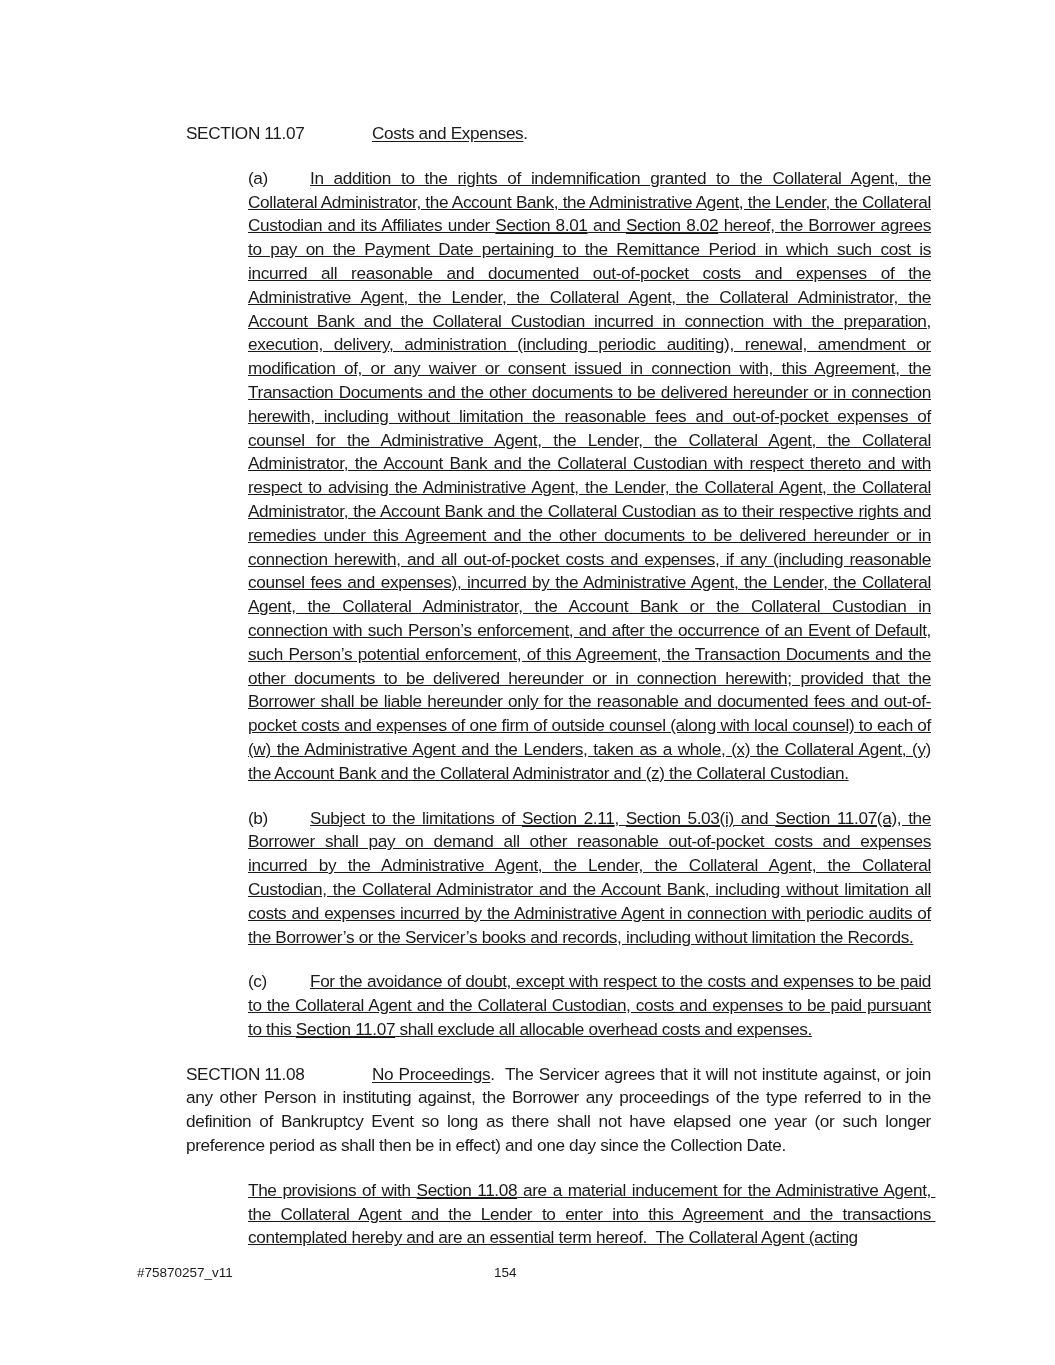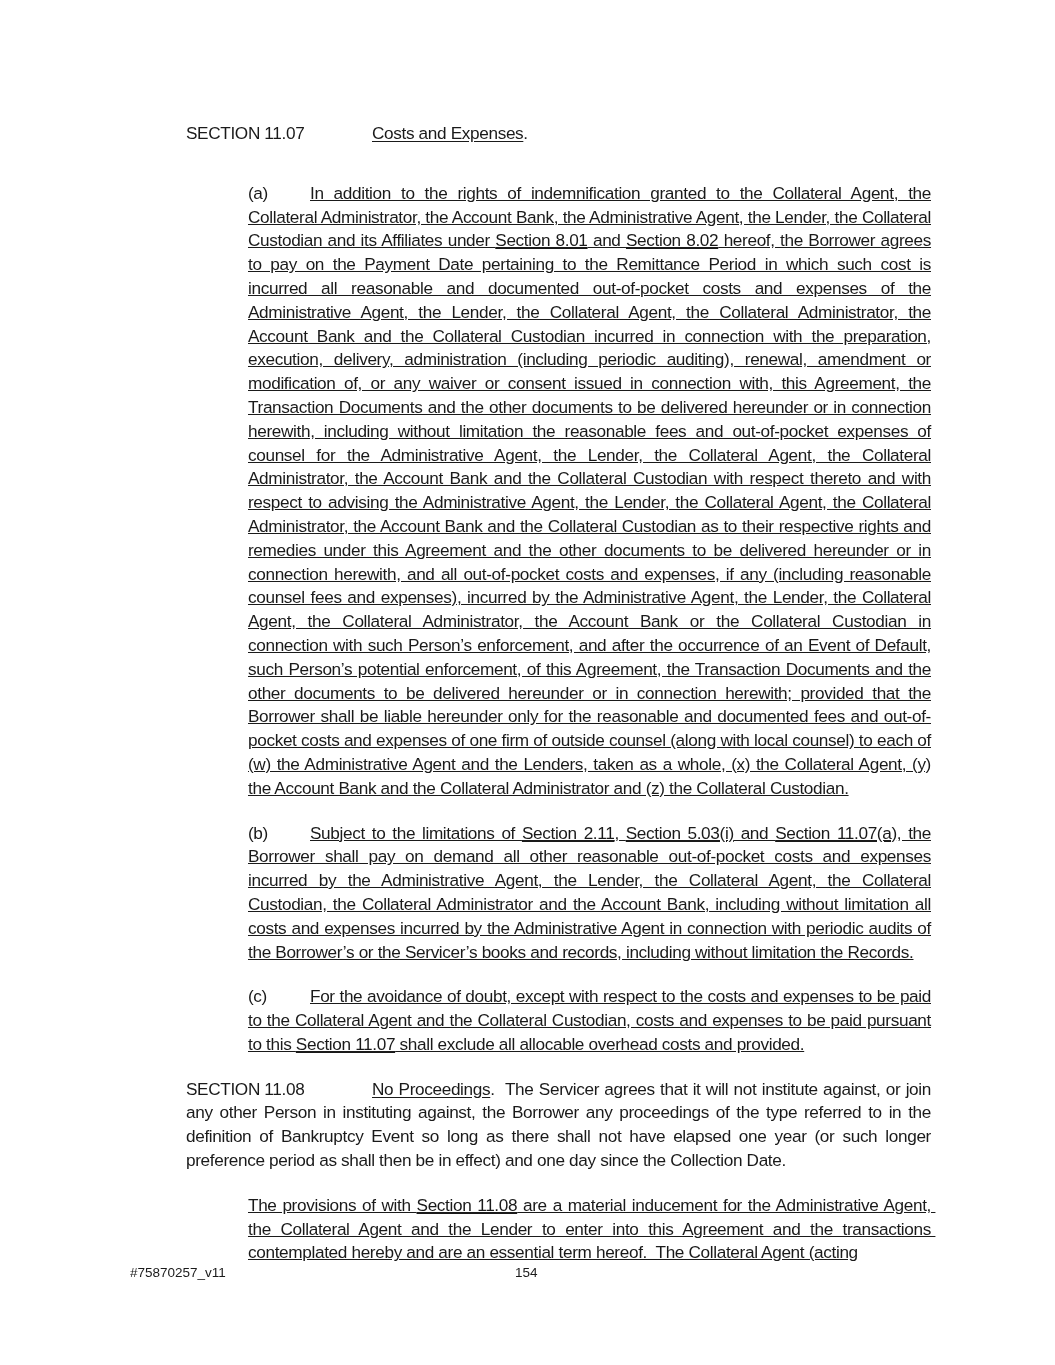--- a/index.html
+++ b/index.html
@@ -4,45 +4,45 @@
 <style>
   html, body { margin: 0; padding: 0; background: #ffffff; }
   body { width: 1055px; height: 1365px; position: relative; overflow: hidden; }
   .page {
     position: absolute; left: 124px; top: 122px; width: 807px;
     font-family: "Liberation Sans", sans-serif;
     font-size: 17.2px; line-height: 23.8px; color: #1a1a1a;
     letter-spacing: -0.35px;
   }
   p { margin: 0 0 21px 0; text-align: justify; }
-  .heading { margin-bottom: 36px; }
+  .heading { margin-bottom: 21px; }
   .indent1 { padding-left: 62px; }
   .indent2 { padding-left: 124px; text-decoration: underline; }
   .tab { display: inline-block; }
   .sec-num { display: inline-block; width: 186px; }
   .u { text-decoration: underline; text-underline-offset: 2px; }
   .footer {
     position: absolute; top: 1265px; left: 124px; width: 807px;
     font-family: "Liberation Sans", sans-serif; font-size: 13.5px; color: #1a1a1a;
   }
-  .footer .docid { position: absolute; left: 6px; }
-  .footer .pnum { position: absolute; left: 391px; }
+  .footer .docid { position: absolute; left: 13px; }
+  .footer .pnum { position: absolute; left: 370px; }
 </style>
 </head>
 <body>
 
 <div class="page">
 
   <p class="heading indent1"><span class="sec-num">SECTION 11.07</span><span class="u">Costs and Expenses</span><span>.</span></p>
 
   <p class="indent2"><span class="tab" style="width:62px">(a)</span><span>In addition to the rights of indemnification granted to the Collateral Agent, the Collateral Administrator, the Account Bank, the Administrative Agent, the Lender, the Collateral Custodian and its Affiliates under </span><span class="u">Section 8.01</span><span> and </span><span class="u">Section 8.02</span><span> hereof, the Borrower agrees to pay on the Payment Date pertaining to the Remittance Period in which such cost is incurred all reasonable and documented out-of-pocket costs and expenses of the Administrative Agent, the Lender, the Collateral Agent, the Collateral Administrator, the Account Bank and the Collateral Custodian incurred in connection with the preparation, execution, delivery, administration (including periodic auditing), renewal, amendment or modification of, or any waiver or consent issued in connection with, this Agreement, the Transaction Documents and the other documents to be delivered hereunder or in connection herewith, including without limitation the reasonable fees and out-of-pocket expenses of counsel for the Administrative Agent, the Lender, the Collateral Agent, the Collateral Administrator, the Account Bank and the Collateral Custodian with respect thereto and with respect to advising the Administrative Agent, the Lender, the Collateral Agent, the Collateral Administrator, the Account Bank and the Collateral Custodian as to their respective rights and remedies under this Agreement and the other documents to be delivered hereunder or in connection herewith, and all out-of-pocket costs and expenses, if any (including reasonable counsel fees and expenses), incurred by the Administrative Agent, the Lender, the Collateral Agent, the Collateral Administrator, the Account Bank or the Collateral Custodian in connection with such Person’s enforcement, and after the occurrence of an Event of Default, such Person’s potential enforcement, of this Agreement, the Transaction Documents and the other documents to be delivered hereunder or in connection herewith; provided that the Borrower shall be liable hereunder only for the reasonable and documented fees and out-of-pocket costs and expenses of one firm of outside counsel (along with local counsel) to each of (w) the Administrative Agent and the Lenders, taken as a whole, (x) the Collateral Agent, (y) the Account Bank and the Collateral Administrator and (z) the Collateral Custodian.</span></p>
 
   <p class="indent2"><span class="tab" style="width:62px">(b)</span><span>Subject to the limitations of </span><span class="u">Section 2.11</span><span>, </span><span class="u">Section 5.03(i)</span><span> and </span><span class="u">Section 11.07(a)</span><span>, the Borrower shall pay on demand all other reasonable out-of-pocket costs and expenses incurred by the Administrative Agent, the Lender, the Collateral Agent, the Collateral Custodian, the Collateral Administrator and the Account Bank, including without limitation all costs and expenses incurred by the Administrative Agent in connection with periodic audits of the Borrower’s or the Servicer’s books and records, including without limitation the Records.</span></p>
 
-  <p class="indent2"><span class="tab" style="width:62px">(c)</span><span>For the avoidance of doubt, except with respect to the costs and expenses to be paid to the Collateral Agent and the Collateral Custodian, costs and expenses to be paid pursuant to this </span><span class="u">Section 11.07</span><span> shall exclude all allocable overhead costs and provided.</span></p>
+  <p class="indent2"><span class="tab" style="width:62px">(c)</span><span>For the avoidance of doubt, except with respect to the costs and expenses to be paid to the Collateral Agent and the Collateral Custodian, costs and expenses to be paid pursuant to this </span><span class="u">Section 11.07</span><span> shall exclude all allocable overhead costs and expenses.</span></p>
 
   <p class="indent1"><span class="sec-num">SECTION 11.08</span><span class="u">No Proceedings</span><span>.</span><span style="white-space:pre-wrap">  The Servicer agrees that it will not institute against, or join any other Person in instituting against, the Borrower any proceedings of the type referred to in the definition of Bankruptcy Event so long as there shall not have elapsed one year (or such longer preference period as shall then be in effect) and one day since the Collection Date.</span></p>
 
   <p class="indent2"><span>The provisions of with </span><span class="u">Section 11.08</span><span style="white-space:pre-wrap"> are a material inducement for the Administrative Agent, the Collateral Agent and the Lender to enter into this Agreement and the transactions contemplated hereby and are an essential term hereof.  The Collateral Agent (acting</span></p>
 
 </div>
 
 <div class="footer">
   <span class="docid">#75870257_v11</span>
   <span class="pnum">154</span>

